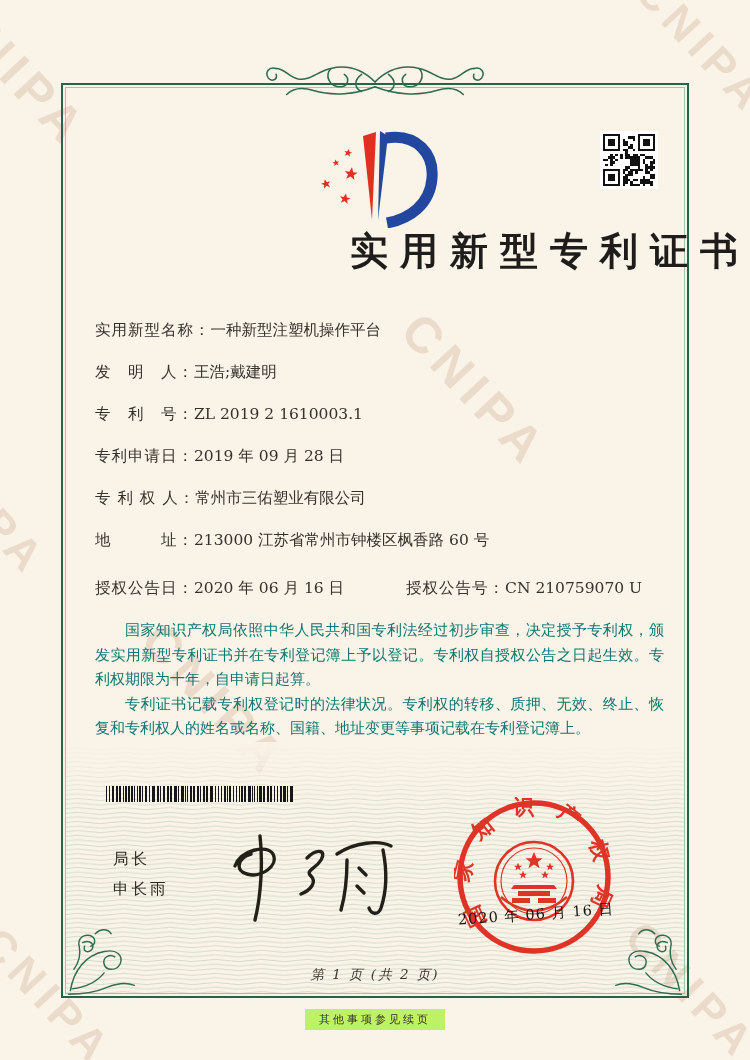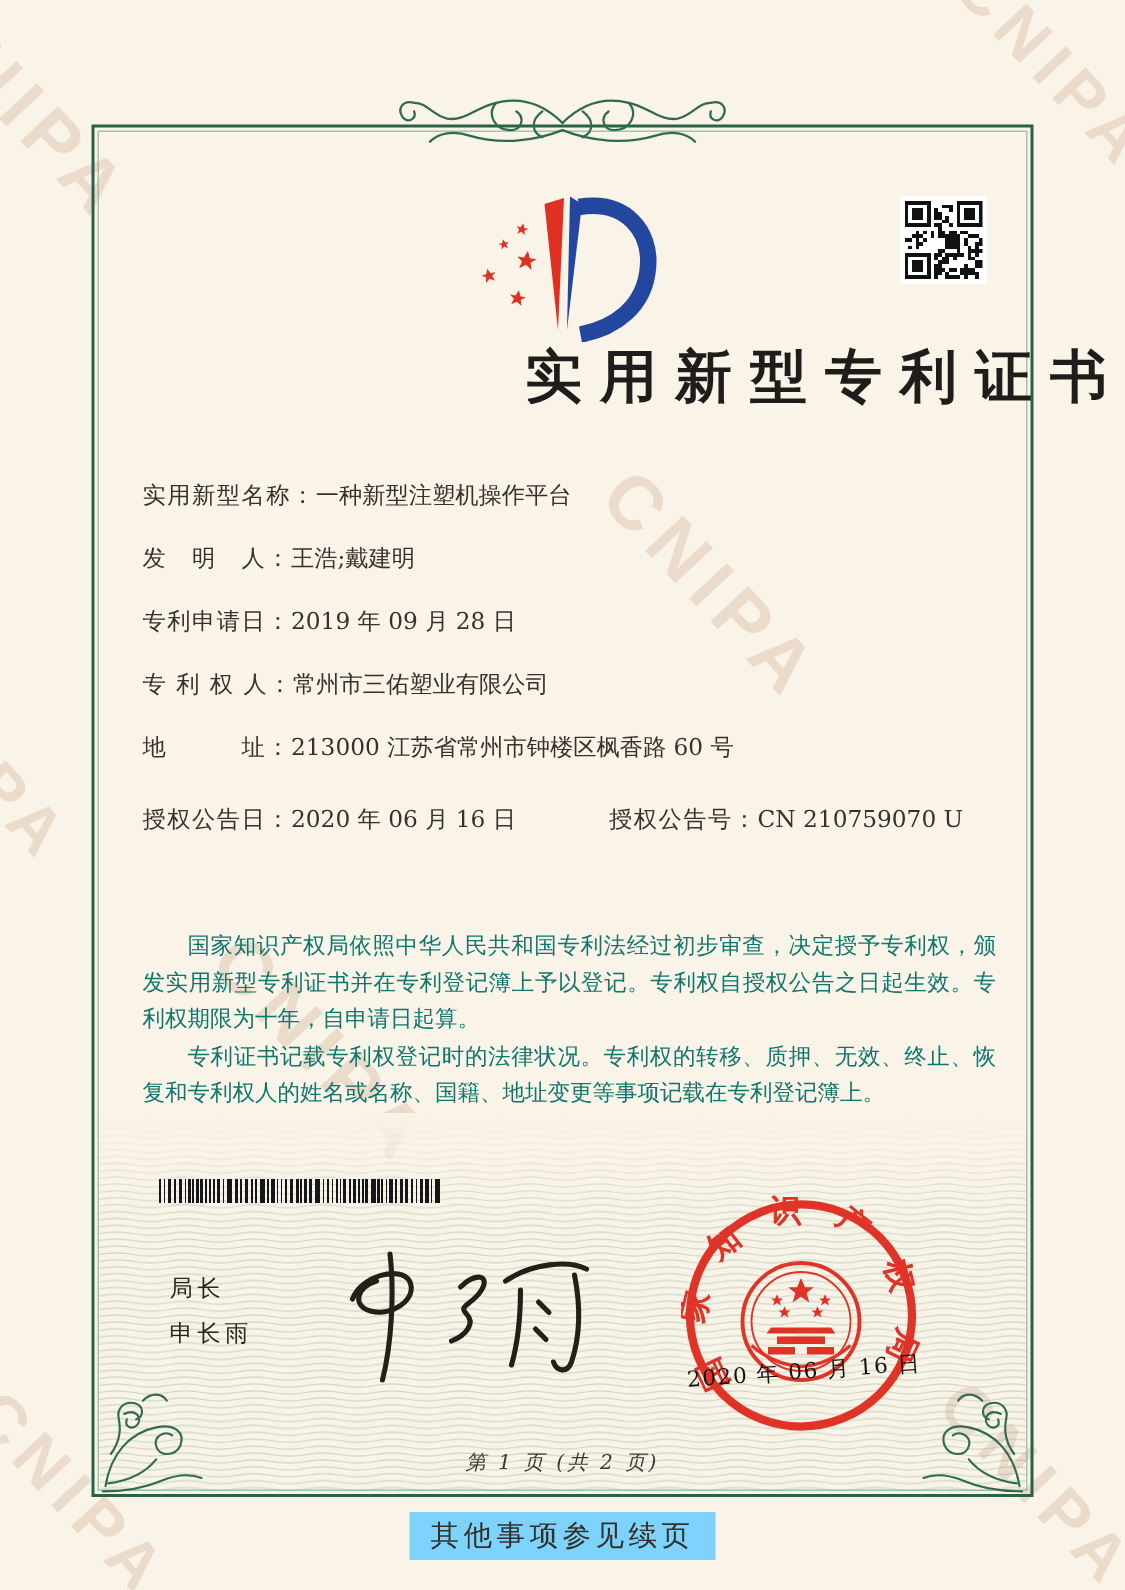--- a/index.html
+++ b/index.html
@@ -51,22 +51,22 @@
              font-size:15.5px;color:#28261f;letter-spacing:3px;line-height:30px;}
   .sig-img{position:absolute;left:205px;top:824px;width:200px;height:100px;}
 
   .seal{position:absolute;left:454px;top:797px;width:160px;height:160px;}
   .seal-date{position:absolute;left:456px;top:905px;width:160px;text-align:center;
              font-size:14.5px;color:#17140f;letter-spacing:1px;transform:rotate(-4deg);}
 
   .page-info{position:absolute;left:0;right:0;top:966px;text-align:center;
              font-size:13.5px;letter-spacing:2px;color:#3a3733;font-style:italic;}
   .cont-note{position:absolute;left:0;right:0;top:1008px;text-align:center;}
-  .cont-note span{display:inline-block;background:#7dd3fc;padding:3px 14px;
-             font-size:19px;letter-spacing:3px;color:#33302a;}
+  .cont-note span{display:inline-block;background:#bef264;padding:3px 14px;
+             font-size:11px;letter-spacing:3px;color:#33302a;}
 
   .ornament-top{position:absolute;left:258px;top:57px;width:234px;height:48px;}
   .corner-bl{position:absolute;left:64px;top:916px;width:82px;height:80px;}
   .corner-br{position:absolute;right:64px;top:916px;width:82px;height:80px;transform:scaleX(-1);}
   .orn path{fill:none;stroke:#2f6b4e;stroke-width:1.6;stroke-linecap:round;}
 </style>
 </head>
 <body>
 
 <div class="page">
@@ -266,20 +266,21 @@
     <use href="#star" fill="#e03021" transform="translate(45,46) scale(0.68) rotate(8)"></use>
     <use href="#star" fill="#e03021" transform="translate(20,56) scale(0.5) rotate(-14)"></use>
     <use href="#star" fill="#e03021" transform="translate(39,71) scale(0.56) rotate(10)"></use>
   </svg>
 
   <div class="title">实用新型专利证书</div>
 
   <div class="fields">
     <div class="frow"><span class="lab">实用新型名称：</span><span class="val">一种新型注塑机操作平台</span></div>
     <div class="frow"><span class="lab">发　明　人：</span><span class="val">王浩;戴建明</span></div>
+    <div class="frow"><span class="lab">专　利　号：</span><span class="val">ZL 2019 2 1610003.1</span></div>
     <div class="frow"><span class="lab">专利申请日：</span><span class="val">2019 年 09 月 28 日</span></div>
     <div class="frow"><span class="lab">专 利 权 人：</span><span class="val">常州市三佑塑业有限公司</span></div>
     <div class="frow"><span class="lab">地　　　址：</span><span class="val">213000 江苏省常州市钟楼区枫香路 60 号</span></div>
     <div class="frow grant" style="margin-top:6px">
       <span><span class="lab">授权公告日：</span><span class="val">2020 年 06 月 16 日</span></span>
       <span class="pair2"><span class="lab">授权公告号：</span><span class="val">CN 210759070 U</span></span>
     </div>
   </div>
 
   <div class="paras">

